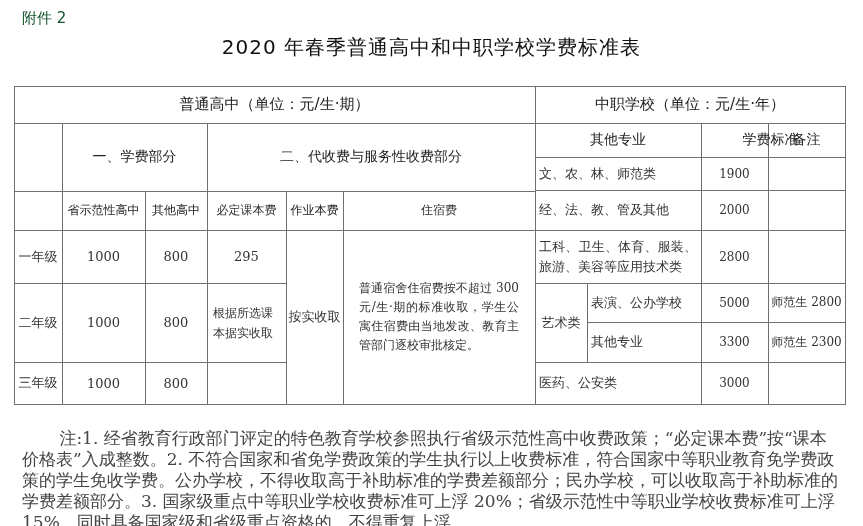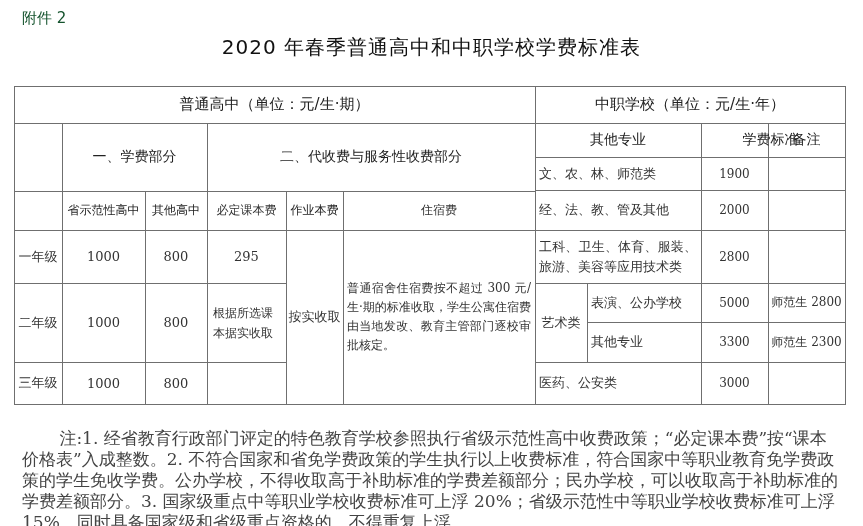--- a/index.html
+++ b/index.html
@@ -12,21 +12,21 @@
   .grid { position: absolute; left: 0; top: 0; width: 863px; height: 526px; }
   .ln { position: absolute; background: #6f6f6f; }
   .h { height: 1px; }
   .v { width: 1px; }
   .cell { position: absolute; display: flex; align-items: center; justify-content: center;
           font-size: 13px; color: #333; box-sizing: border-box; }
   .cell.left { justify-content: flex-start; text-align: left; padding-left: 6px; }
   .cell.hdr { font-family: "DejaVu Sans", "Liberation Sans", sans-serif; font-size: 14px; color: #222; }
   .cell.big { font-size: 15px; }
   .cell.sm { font-size: 12px; }
-  .cell.para { align-items: center; justify-content: flex-start; text-align: justify; padding: 0 4px; font-size: 12px; line-height: 19px; }
+  .cell.para { align-items: center; justify-content: flex-start; text-align: justify; padding: 0 16px; font-size: 12px; line-height: 19px; }
   .note { position: absolute; left: 22px; top: 428px; width: 820px; font-size: 17px; line-height: 21px; color: #444; text-indent: 2.2em; }
 </style>
 </head>
 <body>
 
 <div class="attach">附件 2</div>
 <div class="title">2020 年春季普通高中和中职学校学费标准表</div>
 
 <div class="grid">
 

